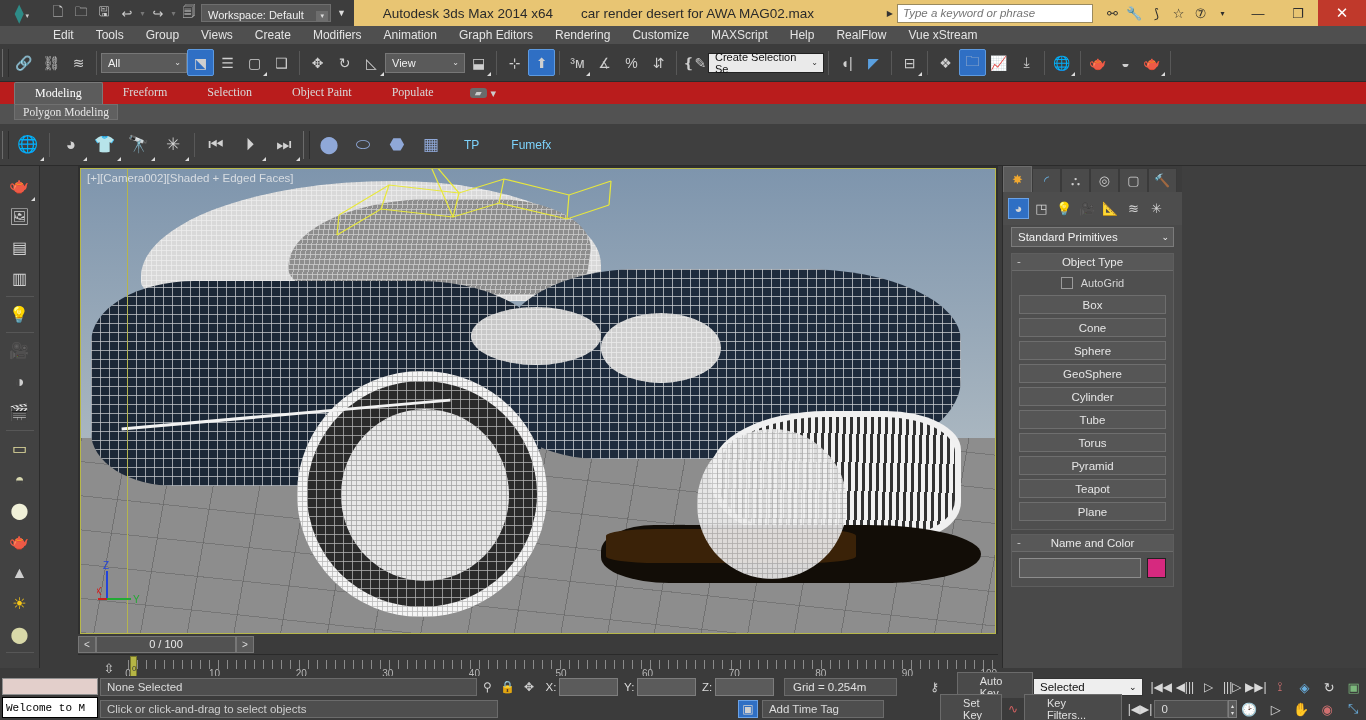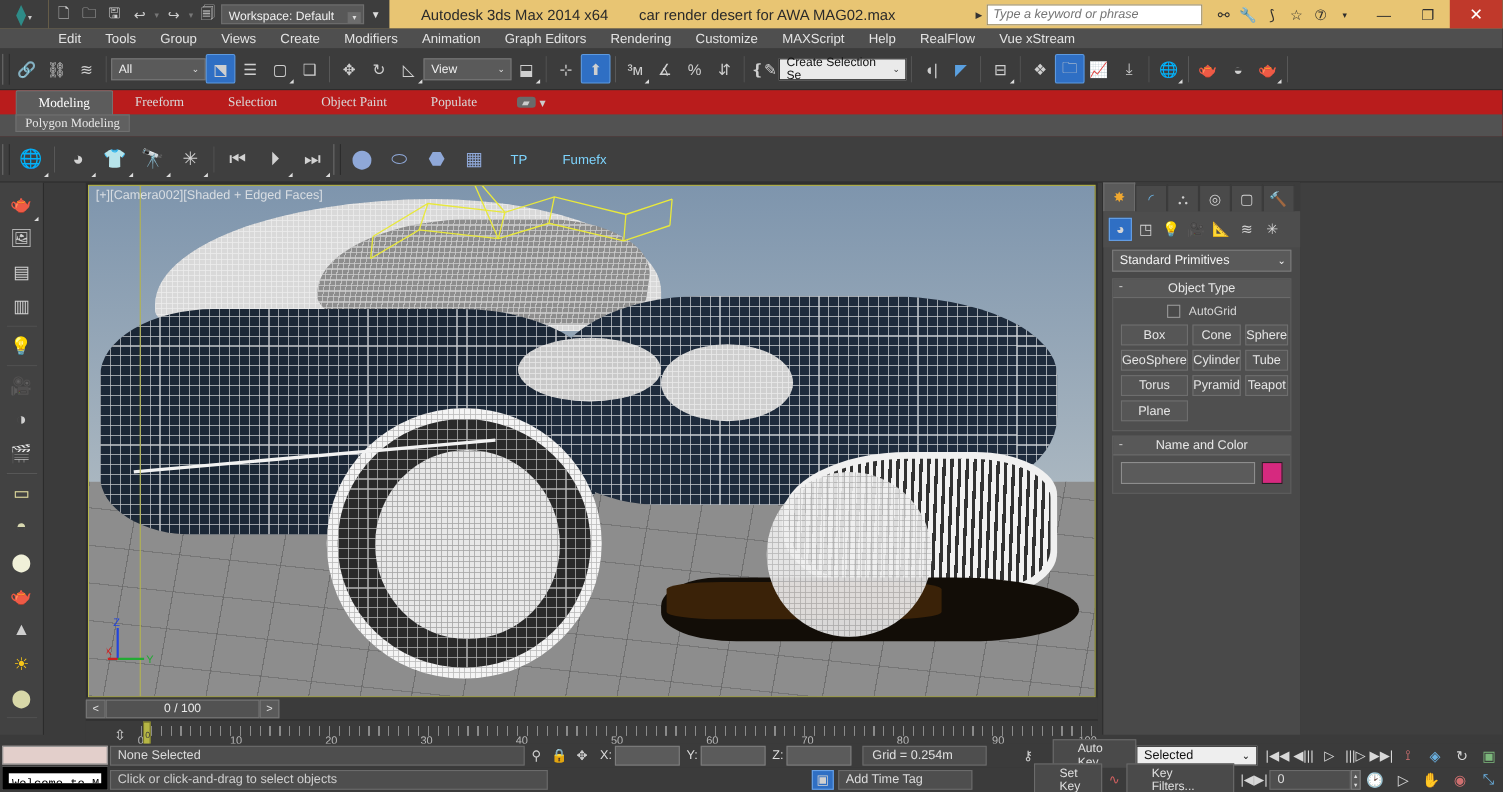--- a/index.html
+++ b/index.html
@@ -186,21 +186,21 @@
   .rollout { margin: 4px 8px; border: 1px solid #5e5e5e; background: #4f4f4f; }
   .rollout-hdr {
     height: 17px; background: #585858; border-bottom: 1px solid #6b6b6b;
     display: flex; align-items: center; justify-content: center; position: relative;
     font-size: 11.5px; color: #e8e8e8;
   }
   .rollout-hdr .minus { position: absolute; left: 5px; top: 1px; color: #ccc; }
   .rollout-body { padding: 6px 7px 8px; }
   .chkrow { display: flex; align-items: center; justify-content: center; gap: 8px; margin-bottom: 6px; }
   .chk { width: 12px; height: 12px; background: #4a4a4a; border: 1px solid #9a9a9a; }
-  .btngrid { display: grid; grid-template-columns: 1fr 1fr 1fr; gap: 4px; }
+  .btngrid { display: grid; grid-template-columns: 1fr; gap: 4px; }
   .objbtn {
     height: 19px; background: #565656; border: 1px solid #6e6e6e; color: #e6e6e6;
     font-size: 11.5px; display: flex; align-items: center; justify-content: center;
   }
   .namerow { display: flex; gap: 6px; align-items: center; }
   .nameinput { flex: 1; height: 20px; background: #5b5b5b; border: 1px solid #8d8d8d; }
   .colorswatch { width: 19px; height: 20px; background: #d6297f; border: 1px solid #222; }
 
   
   .rightfill { position: absolute; left: 1182px; top: 166px; width: 184px; height: 502px; background: #3f3f3f; }
@@ -231,21 +231,21 @@
   .tb-keyicon { position: absolute; left: 18px; top: 3px; width: 26px; height: 20px;
                 display: flex; align-items: center; justify-content: center; font-size: 13px; color: #cfcfcf; }
 
   
   .maxlistener {
     position: absolute; left: 0; top: 676px; width: 100px; height: 44px; background: #3b3b3b;
   }
   .ml-pink { margin: 2px; height: 17px; background: #e3cfcb; border: 1px solid #8f8f8f; }
   .ml-white { margin: 0 2px; height: 21px; background: #fff; color: #000;
               font-family: "Liberation Mono", monospace; font-size: 11px;
-              padding: 4px 2px 0 3px; overflow: hidden; white-space: nowrap; border: 6px solid #000000; }
+              padding: 4px 2px 0 3px; overflow: hidden; white-space: nowrap; border: 1px solid #000000; }
   .statusrow1 {
     position: absolute; left: 100px; top: 676px; width: 1266px; height: 22px;
     background: #3b3b3b; display: flex; align-items: center; gap: 0;
   }
   .statusrow2 {
     position: absolute; left: 100px; top: 698px; width: 1266px; height: 22px;
     background: #3b3b3b; display: flex; align-items: center;
   }
   .statusfield {
     height: 18px; background: #4e4e4e; border: 1px solid #6b6b6b; color: #dcdcdc;

